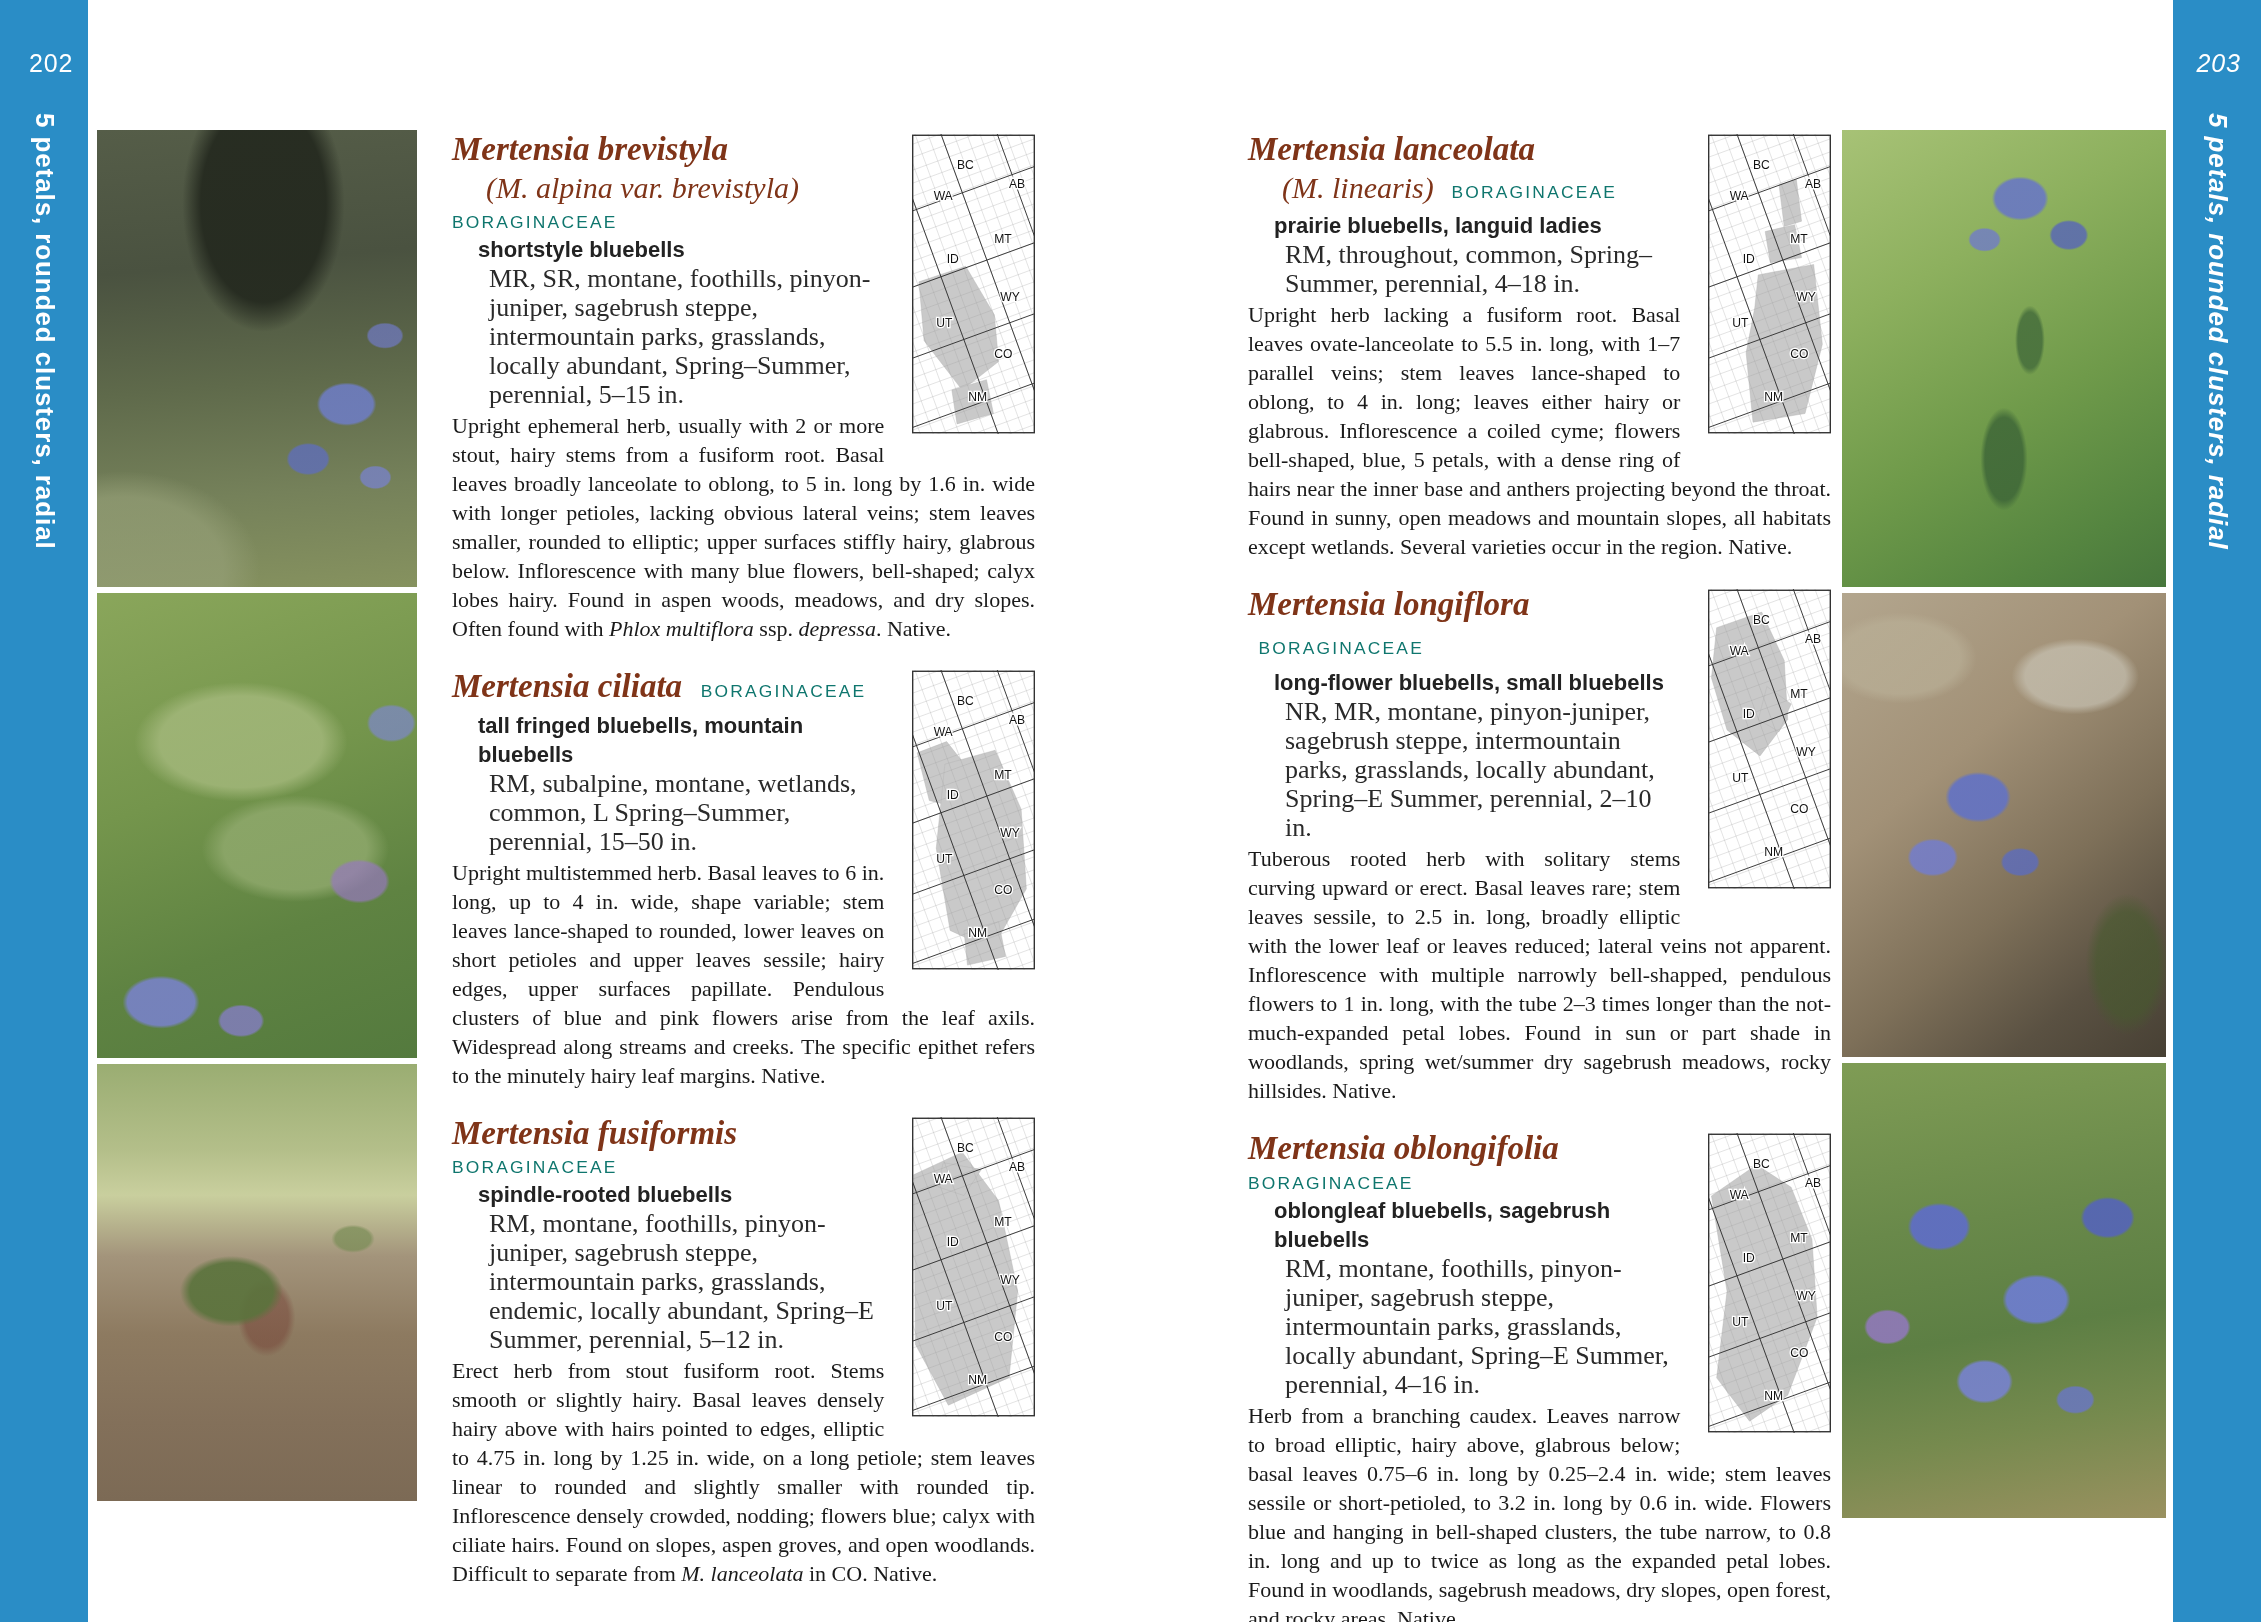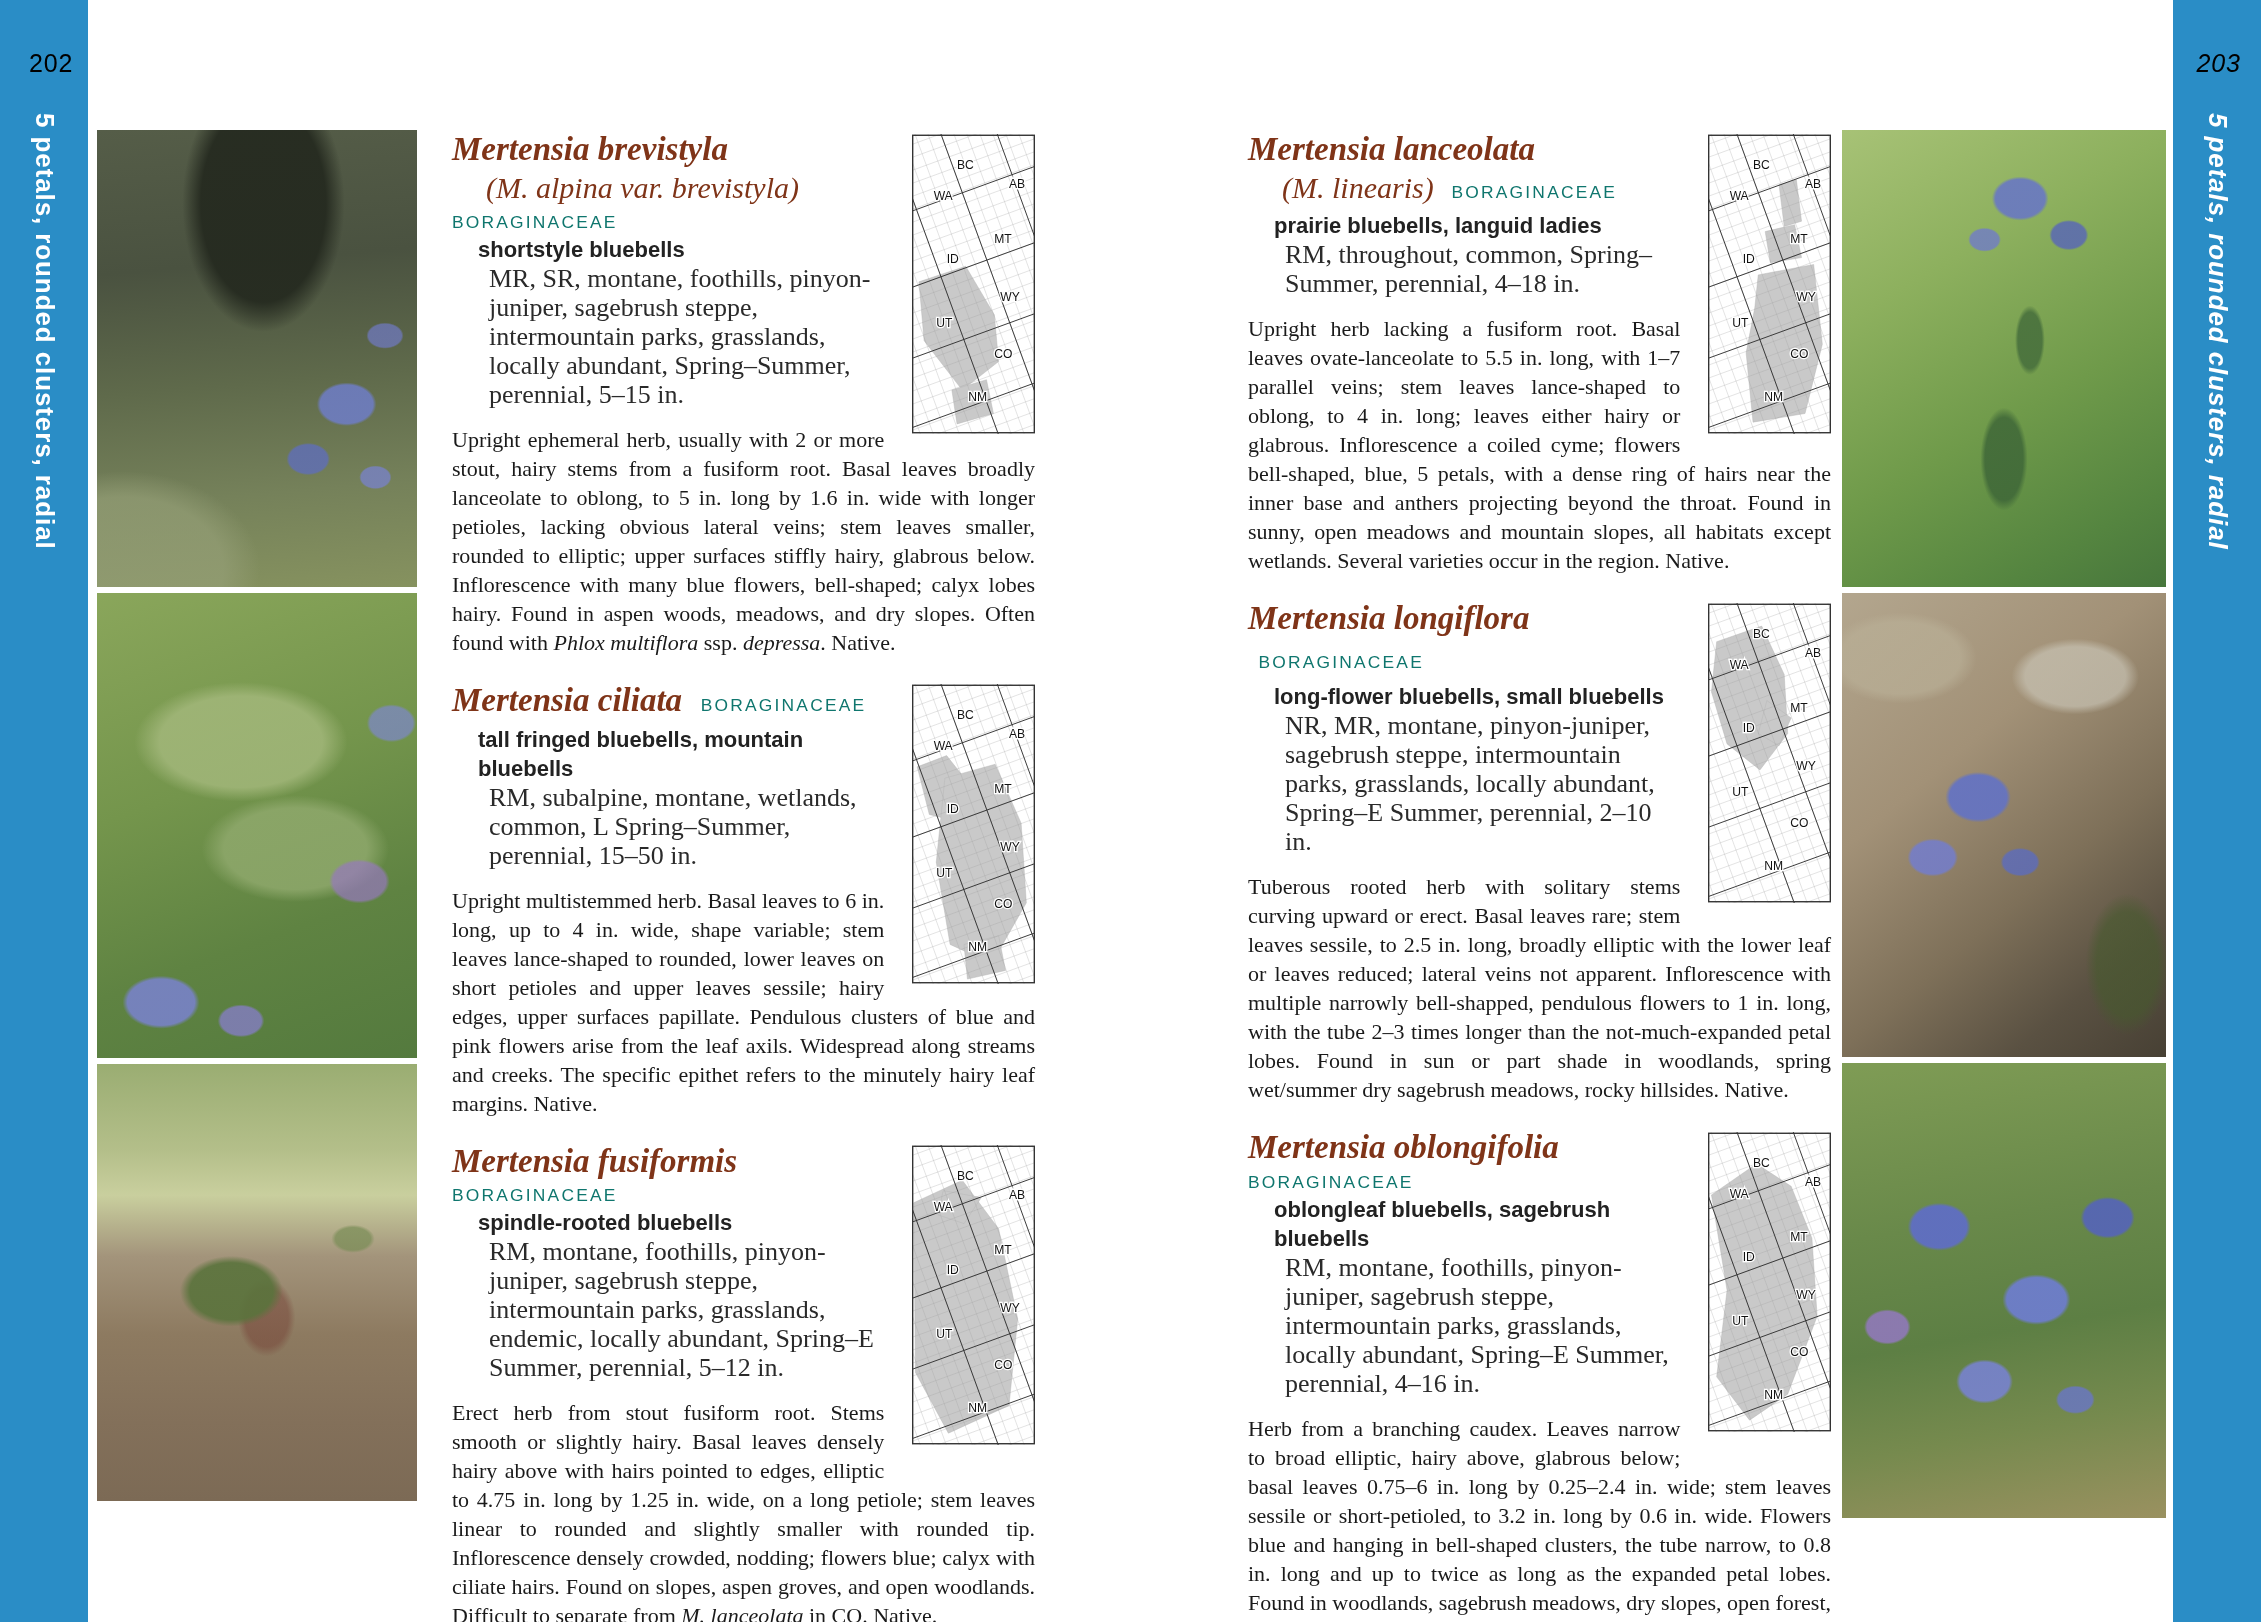--- a/index.html
+++ b/index.html
@@ -3,21 +3,21 @@
 <meta charset="utf-8">
 <style>
   html,body{margin:0;padding:0;background:#ffffff;}
   body{width:2261px;height:1622px;font-family:"Liberation Serif",serif;-webkit-font-smoothing:antialiased;}
   .spread{position:relative;width:2261px;height:1622px;background:#fff;overflow:hidden;}
 
   
   .sidebar{position:absolute;top:0;width:88px;height:1622px;}
   .sidebar.left{left:0;}
   .sidebar.right{left:2173px;}
-  .pagenum{position:absolute;top:49px;color:#000000;font-family:"Liberation Sans",sans-serif;font-size:25px;letter-spacing:0.9px;}
+  .pagenum{position:absolute;top:49px;color:#ffffff;font-family:"Liberation Sans",sans-serif;font-size:25px;letter-spacing:0.9px;}
   .sidebar.left .pagenum{left:29px;}
   .sidebar.right .pagenum{left:23.5px;}
   .vlabel{position:absolute;top:113px;left:50%;transform:translateX(-50%);
           writing-mode:vertical-rl;color:#fff;font-family:"Liberation Sans",sans-serif;
           font-weight:bold;font-size:26px;letter-spacing:0.9px;white-space:nowrap;}
 
   
   .photocol{position:absolute;top:130px;display:flex;flex-direction:column;gap:6px;}
   #photos-left{left:97px;width:320px;}
   #photos-right{left:1842px;width:324px;}
@@ -87,21 +87,21 @@
               color:#7f3418;font-family:"Liberation Serif",serif;}
   .synonym-line{font-size:30px;line-height:38px;font-style:italic;color:#7f3418;margin-left:34px;}
   .family{font-family:"Liberation Sans",sans-serif;font-style:normal;font-weight:normal;
           font-size:17.4px;letter-spacing:2.2px;color:#0f766e;}
   .family.inline{margin-left:10.4px;}
   .family-line{line-height:26px;margin-top:1.7px;}
   .common{font-family:"Liberation Sans",sans-serif;font-weight:bold;font-size:22px;
           line-height:29px;color:#222;padding-left:26px;}
   .habitat{font-family:Liberation Serif, serif;font-size:26px;line-height:29px;
            color:#2a2a2a;padding-left:37px;}
-  .desc{font-size:22px;line-height:29px;color:#1a1a1a;text-align:justify;margin-top:16px;}
+  .desc{font-size:22px;line-height:29px;color:#1a1a1a;text-align:justify;margin-top:2px;}
   .desc i{font-style:italic;}
 </style>
 </head>
 <body>
 
 <div class="spread">
 
   <div class="sidebar left" style="background: rgb(42, 141, 198);">
     <div class="pagenum">202</div>
     <div class="vlabel">5 petals, rounded clusters, radial</div>

